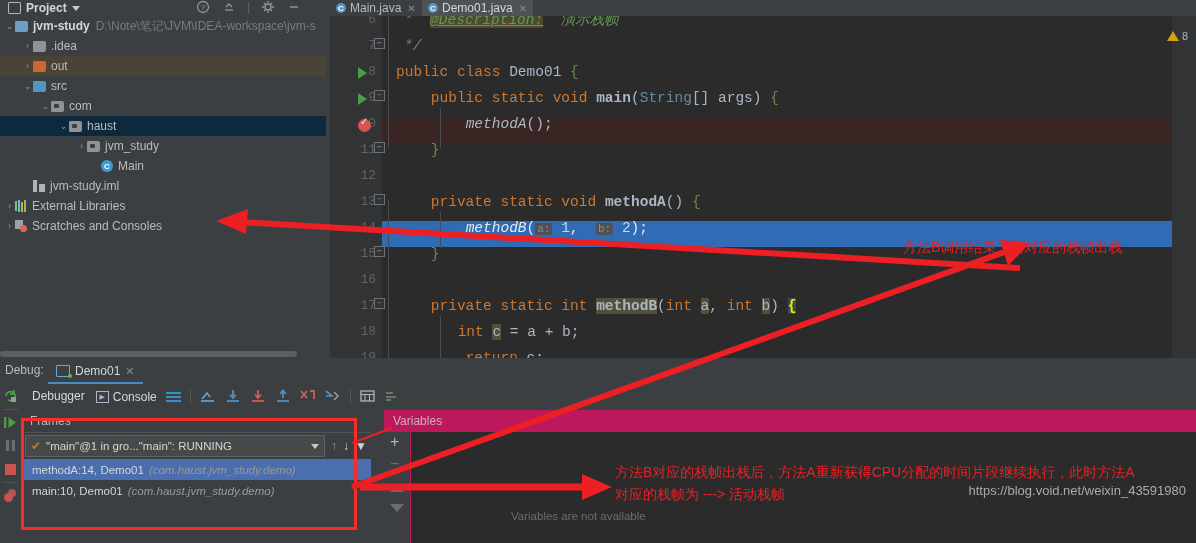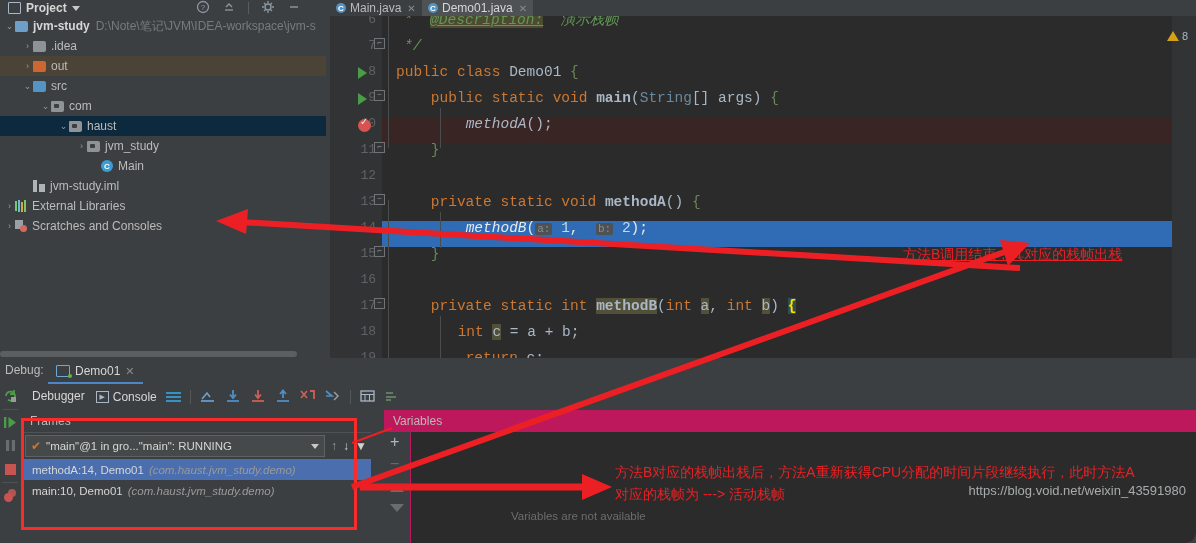--- a/index.html
+++ b/index.html
@@ -3,21 +3,21 @@
 <meta charset="utf-8">
 <style>
   html,body{margin:0;padding:0;}
   body{
     width:1196px;height:543px;overflow:hidden;
     background:#3c3f41;
     font-family:"Liberation Sans","DejaVu Sans",sans-serif;
     font-size:12px;color:#bbbbbb;
     position:relative;
   }
-  .root{position:relative;width:1196px;height:543px;overflow:hidden;border-radius:11px;}
+  .root{position:relative;width:1196px;height:543px;overflow:hidden;}
 
   
   .top-strip{position:absolute;left:0;top:0;width:1196px;height:16px;background:#3c3f41;}
   .proj-title{position:absolute;left:8px;top:0px;height:16px;display:flex;align-items:center;gap:5px;font-size:12px;color:#d6d6d6;font-weight:bold;}
   .proj-ico{width:11px;height:10px;border:1.5px solid #a9b7c6;border-radius:1px;display:inline-block;}
   .caret-dn{width:0;height:0;border-left:4px solid transparent;border-right:4px solid transparent;border-top:5px solid #c8c8c8;display:inline-block;}
   .tb-icons{position:absolute;left:196px;top:0;height:16px;display:flex;align-items:center;gap:12px;}
   .tb-ic{opacity:.75;}
   .tb-sep{width:1px;height:12px;background:#5a5d5f;}
 
@@ -495,17 +495,17 @@
 
     <g>
       <line x1="352" y1="443" x2="392" y2="428" stroke="#ec2024" stroke-width="2"></line>
     </g>
 
     <g>
       <line x1="352" y1="488" x2="1196" y2="488" stroke="#ec2024" stroke-width="1.5" opacity="0"></line>
     </g>
   </svg>
 
-  <div class="anno" style="left:903px;top:244px;text-decoration:underline;">方法B调用结束，其对应的栈帧出栈</div>
+  <div class="anno" style="left:903px;top:237px;">方法B调用结束，其对应的栈帧出栈</div>
   <div class="anno" style="left:615px;top:462px;">方法B对应的栈帧出栈后，方法A重新获得CPU分配的时间片段继续执行，此时方法A</div>
   <div class="anno" style="left:615px;top:484px;">对应的栈帧为 ---&gt; 活动栈帧</div>
 
 </div>
 
 </body></html>

